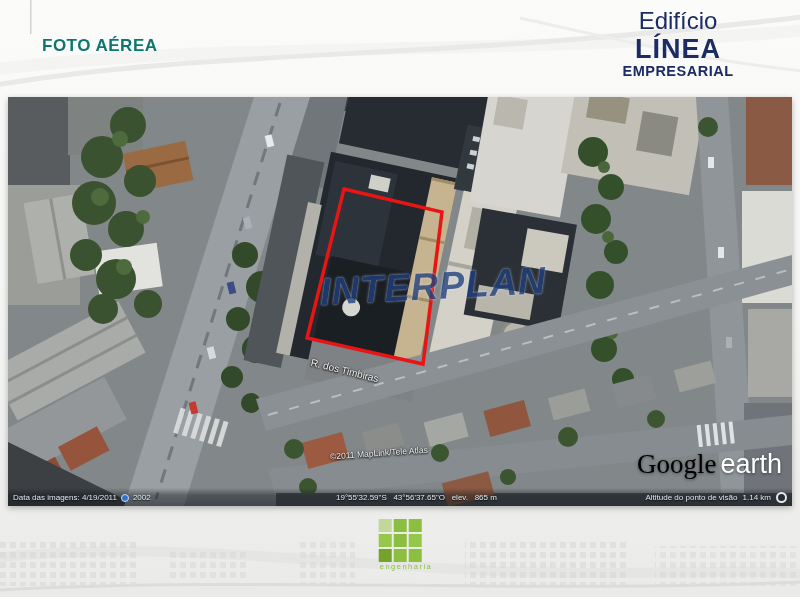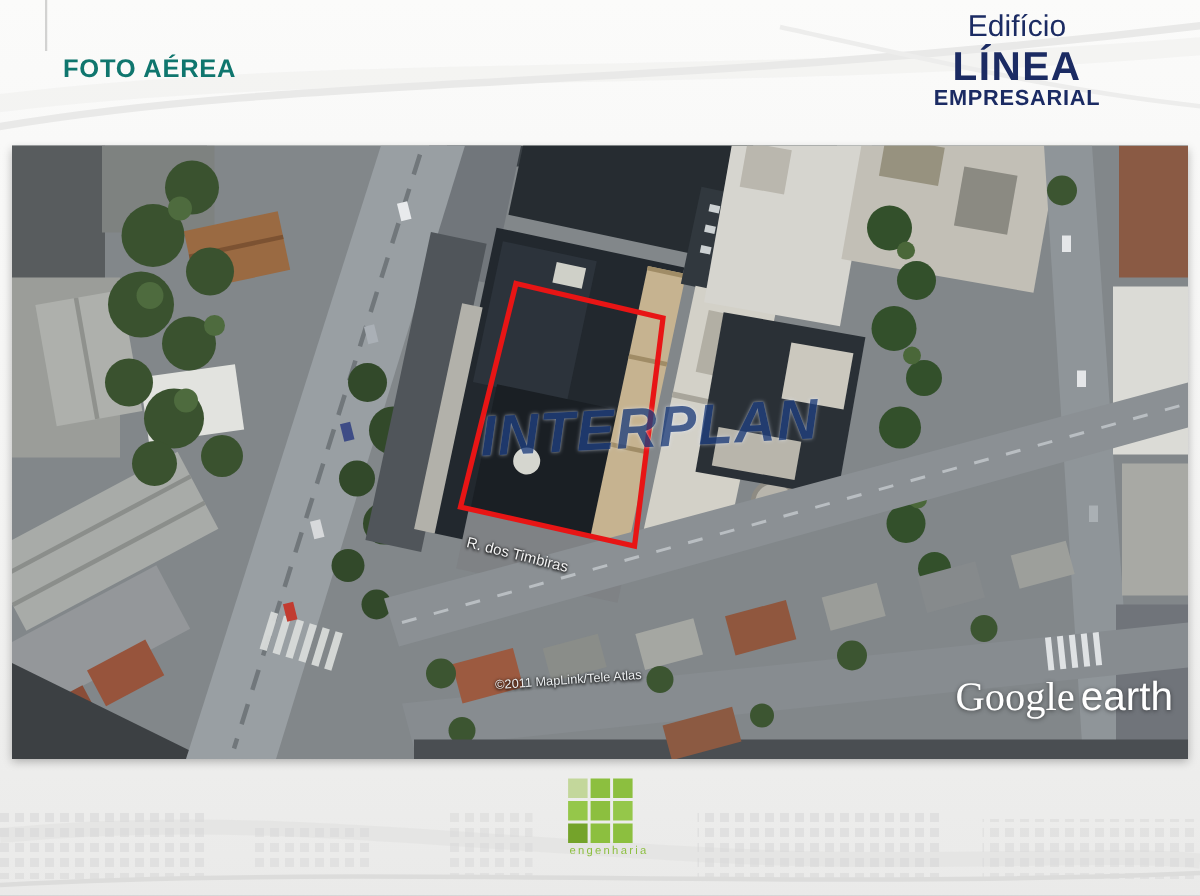--- a/index.html
+++ b/index.html
@@ -8,21 +8,21 @@
     font-family:"Liberation Sans", sans-serif;
     background:linear-gradient(180deg,#fbfbfa 0%,#f4f4f3 55%,#eaeae9 100%);
   }
   .deco-svg{position:absolute;left:0;pointer-events:none;}
   
   .page-title{
     position:absolute;left:42px;top:36px;
     font-size:17px;font-weight:bold;letter-spacing:.5px;color:#0f766e;
   }
   .brand{position:absolute;right:22px;top:7px;width:200px;text-align:center;color:#1b2b63;}
-  .brand-l1{font-size:20px;font-weight:400;line-height:1.15;}
+  .brand-l1{font-size:24px;font-weight:400;line-height:1.15;}
   .brand-l2{font-size:27px;font-weight:800;letter-spacing:1px;line-height:1.05;}
   .brand-l3{font-size:14.5px;font-weight:700;letter-spacing:.5px;line-height:1.2;}
   
   .photo{
     position:absolute;left:8px;top:97px;width:784px;height:409px;
     background:#7c8184;box-shadow:0 2px 6px rgba(0,0,0,.28);overflow:hidden;
   }
   .scene{position:absolute;inset:0;width:100%;height:100%;display:block;}
   .watermark{
     position:absolute;left:312px;top:168px;
@@ -36,21 +36,21 @@
     font-size:10px;color:#f3f3f3;white-space:nowrap;
     text-shadow:0 1px 2px #000,0 0 2px #000;
   }
   .map-copyright{
     position:absolute;left:322px;top:351px;transform:rotate(-4deg);
     font-size:8.5px;color:#eceff1;white-space:nowrap;
     text-shadow:0 1px 2px #000,0 0 2px rgba(0,0,0,.8);
   }
   .ge-logo{position:absolute;right:10px;bottom:26px;white-space:nowrap;
     text-shadow:0 1px 3px rgba(0,0,0,.5);}
-  .ge-google{font-family:"Liberation Serif", serif;font-size:27px;color:#ffffff;}
+  .ge-google{font-family:"Liberation Serif", serif;font-size:27px;color:#000000;}
   .ge-earth{font-family:"Liberation Sans", sans-serif;font-size:27px;font-weight:300;color:#ffffff;margin-left:4px;}
   .statusbar{
     position:absolute;left:0;right:0;bottom:0;height:18px;
     background:linear-gradient(180deg,rgba(10,15,20,0) 0%,rgba(10,15,20,.42) 40%,rgba(22,28,34,.6) 100%);
     font-size:8px;color:#e3eaf0;
   }
   .statusbar *{white-space:pre;}
   .sb-left{position:absolute;left:5px;bottom:4px;display:flex;align-items:center;gap:4px;text-shadow:0 1px 1px rgba(0,0,0,.85);}
   .sb-center{position:absolute;left:328px;bottom:4px;text-shadow:0 1px 1px rgba(0,0,0,.85);}
   .sb-right{position:absolute;right:5px;bottom:3px;display:flex;align-items:center;gap:5px;text-shadow:0 1px 1px rgba(0,0,0,.85);}
@@ -298,20 +298,33 @@
   </svg>
 
   <div class="watermark">INTERPLAN</div>
   <div class="street-label">R. dos Timbiras</div>
   <div class="map-copyright">©2011 MapLink/Tele Atlas</div>
 
   <div class="ge-logo">
     <span class="ge-google">Google</span><span class="ge-earth">earth</span>
   </div>
 
+  <div class="statusbar">
+    <div class="sb-left">
+      <span>Data das imagens: 4/19/2011</span>
+      <span class="clock-icon"></span>
+      <span>2002</span>
+    </div>
+    <div class="sb-center">19°55'32.59"S   43°56'37.65"O   elev.   865 m</div>
+    <div class="sb-right">
+      <span>Altitude do ponto de visão</span>
+      <span>1.14 km</span>
+      <span class="compass-icon"></span>
+    </div>
+  </div>
 </div>
 
 <svg class="deco-svg" style="top:502px;" width="800" height="95" viewBox="0 0 800 95">
   <defs>
     <pattern id="px" width="10" height="10" patternUnits="userSpaceOnUse">
         <rect width="6" height="6" fill="#d7d7d7"></rect>
       </pattern>
   </defs>
   <path d="M0,55 C180,38 330,64 520,70 C650,74 740,66 800,72" stroke="#e3e3e2" stroke-width="10" fill="none" opacity=".8"></path>
   <rect x="0" y="38" width="140" height="46" fill="url(#px)" opacity=".55"></rect>

